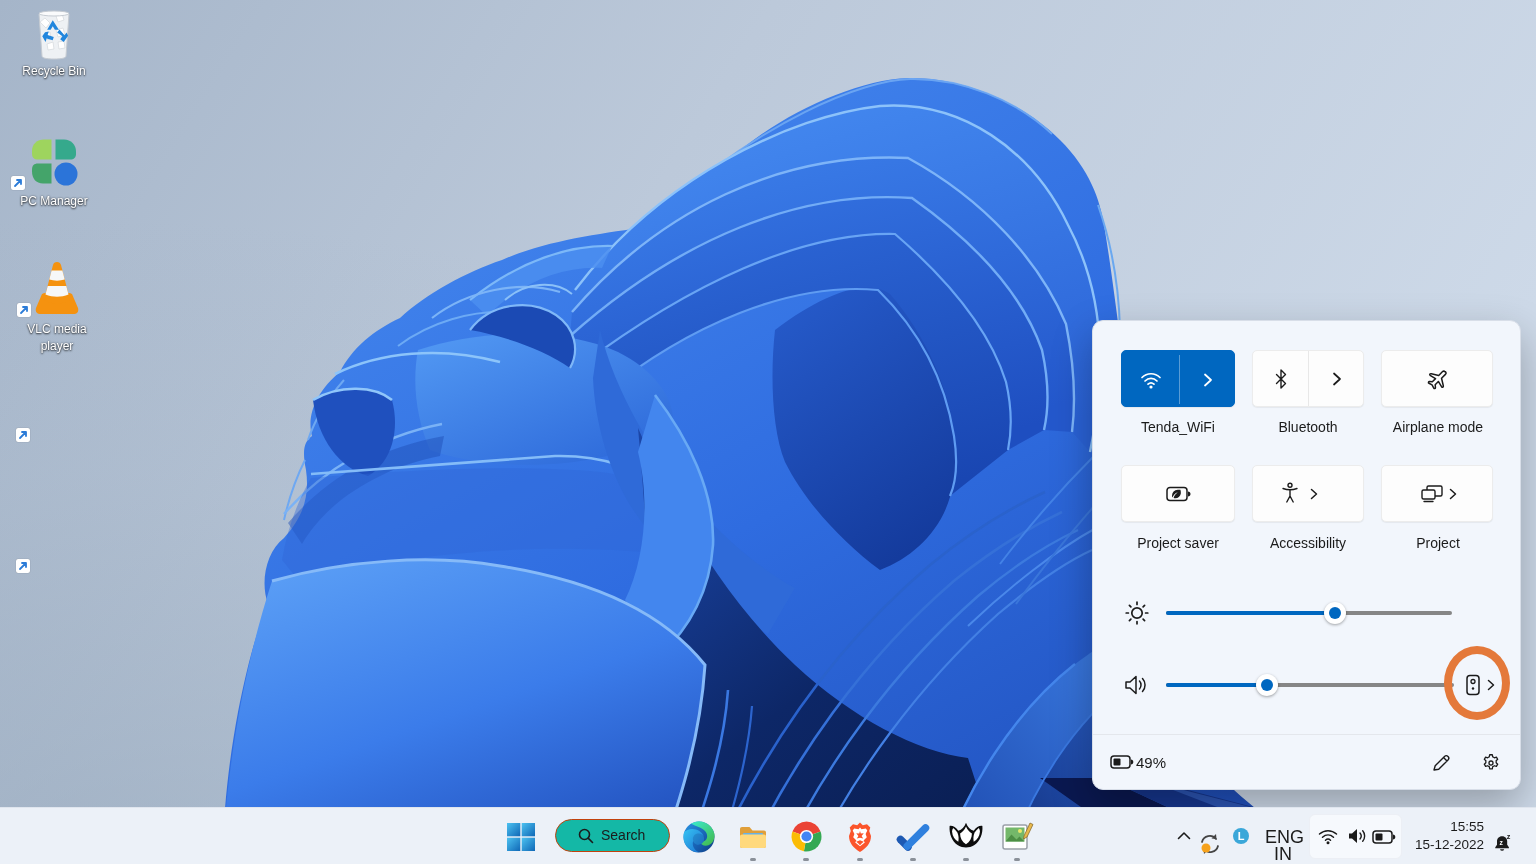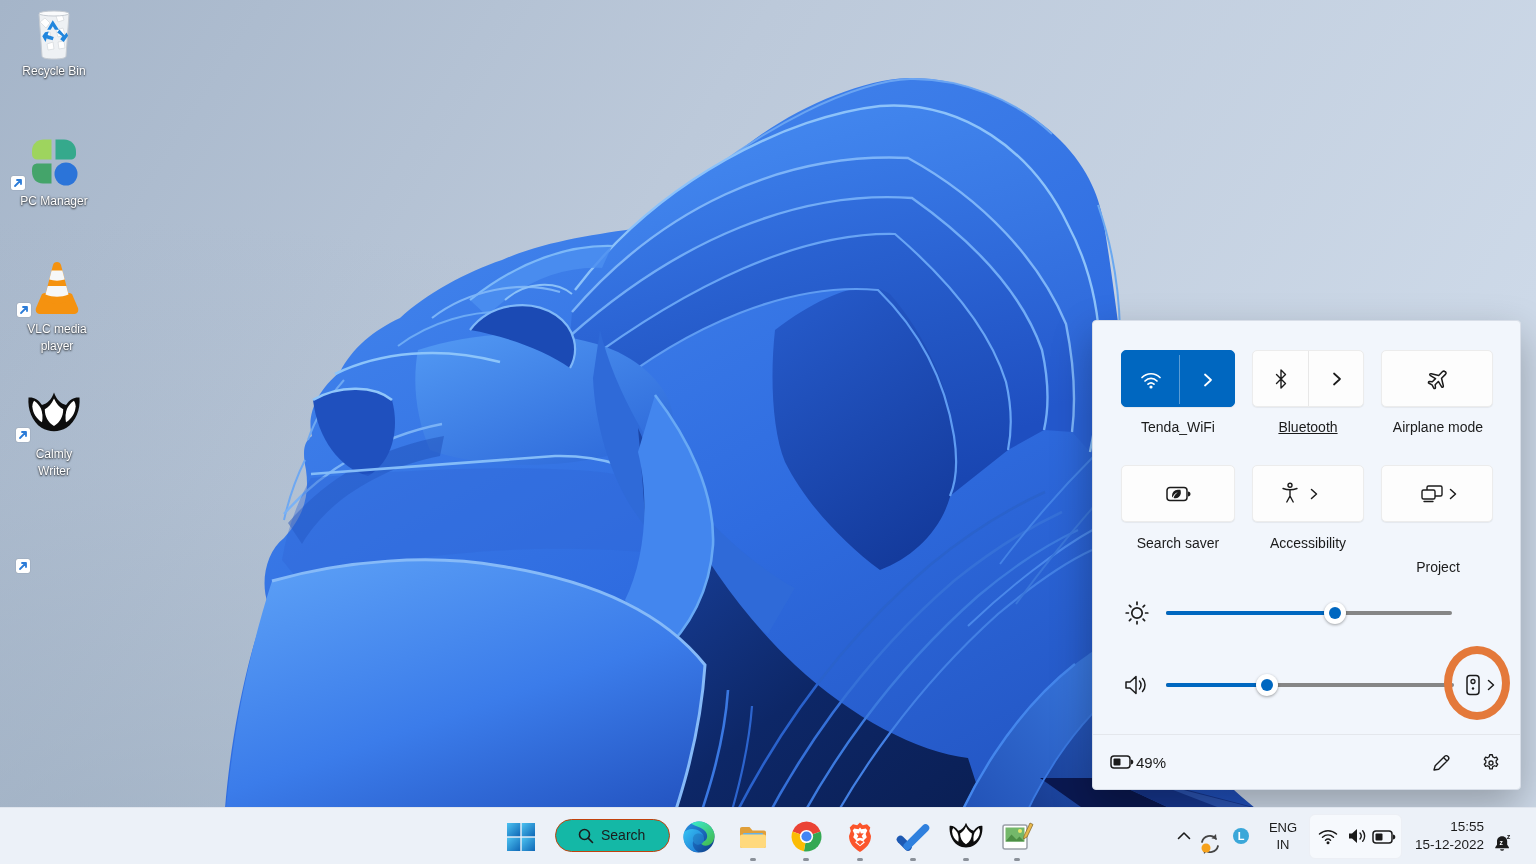--- a/index.html
+++ b/index.html
@@ -5,21 +5,21 @@
   * { margin:0; padding:0; box-sizing:border-box; }
   html,body { width:1536px; height:864px; overflow:hidden; font-family:"Liberation Sans", sans-serif; }
   #screen { position:relative; width:1536px; height:864px; overflow:hidden; }
   #wall { position:absolute; left:0; top:0; }
   .dicon { position:absolute; width:90px; text-align:center;padding-left:20px; }
   .dicon .lbl { color:#fff; font-size:12px; line-height:16.5px; text-shadow:0 1px 2px rgba(0,0,0,.75), 0 0 2px rgba(0,0,0,.5); margin-top:3px; }
   .shortcut { position:absolute; width:14px; height:14px; background:#fff; border-radius:2px; box-shadow:0 0 1px rgba(0,0,0,.4); }
   .shortcut svg { position:absolute; left:1px; top:1px; }
 
   
-  #qs { position:absolute; left:1092px; top:320px; width:429px; height:470px; background:#f2f6fc; border:1px solid #d8dee8; border-radius:4px; box-shadow:0 16px 40px rgba(0,0,0,.28); }
+  #qs { position:absolute; left:1092px; top:320px; width:429px; height:470px; background:#f2f6fc; border:1px solid #d8dee8; border-radius:11px; box-shadow:0 16px 40px rgba(0,0,0,.28); }
   .qbtn { position:absolute; height:57px; background:#fdfdfd; border:1px solid #ececec; border-radius:5px; box-shadow:0 1px 1px rgba(0,0,0,.06); }
   .qlabel { position:absolute; width:140px; text-align:center; font-size:14px; color:#1b1b1b; }
 </style>
 </head>
 <body>
 <div id="screen">
   <svg id="wall" width="1536" height="864" viewBox="0 0 1536 864">
     <defs>
       <linearGradient id="bg" x1="0" y1="0" x2="1" y2="0.35">
         <stop offset="0" stop-color="#a5b5c9"></stop>
@@ -177,29 +177,20 @@
   </div>
   <div class="dicon" style="left:2px; top:260px;">
     <svg width="50" height="58" viewBox="0 0 50 58" style="display:block;margin:0 auto;">
       <path d="M4 48 L10 34 C10 34 13 32 25 32 C37 32 40 34 40 34 L46 48 C47 52 45 54 41 54 L9 54 C5 54 3 52 4 48 Z" fill="#f5920f"></path>
       <path d="M25 2 C27 2 28.5 3 29 5 L38 40 C34 42.5 29.8 43.5 25 43.5 C20.2 43.5 16 42.5 12 40 L21 5 C21.5 3 23 2 25 2 Z" fill="#f5920f"></path>
       <path d="M19.6 10.5 L30.4 10.5 L32.7 19.5 C28 21 22 21 17.3 19.5 Z" fill="#f6f7f8"></path>
       <path d="M15.7 26 L34.3 26 L36.5 34.5 C29 37.5 21 37.5 13.5 34.5 Z" fill="#f6f7f8"></path>
     </svg>
     <div class="lbl">VLC media<br>player</div>
   </div>
-  <div class="dicon" style="left:-1px; top:390px;">
-    <svg width="56" height="48" viewBox="0 0 56 48" style="display:block;margin:0 auto;">
-      <path d="M28 2.5 C30.5 9.5 34.5 13.5 40 15 C44 9 48.5 7 53.5 7.5 C54.5 19.5 50 31.5 40.5 37.8 C33 42.3 23 42.3 15.5 37.8 C6 31.5 1.5 19.5 2.5 7.5 C7.5 7 12 9 16 15 C21.5 13.5 25.5 9.5 28 2.5 Z" fill="#0d0d0d"></path>
-      <path d="M28 8.5 C30.5 14 33.5 17.3 37.2 19.3 C37.2 26.5 34 32.5 28 36 C22 32.5 18.8 26.5 18.8 19.3 C22.5 17.3 25.5 14 28 8.5 Z" fill="#fff"></path>
-      <path d="M14.8 18.2 C16.5 22.5 17 27.5 16 32.3 C10.5 28.8 7 23.5 6.3 16.5 C6.5 13.8 7.2 12 8.2 10.8 C10.8 12.8 13 15.2 14.8 18.2 Z" fill="#fff"></path>
-      <path d="M41.2 18.2 C39.5 22.5 39 27.5 40 32.3 C45.5 28.8 49 23.5 49.7 16.5 C49.5 13.8 48.8 12 47.8 10.8 C45.2 12.8 43 15.2 41.2 18.2 Z" fill="#fff"></path>
-    </svg>
-    <div class="lbl" style="margin-top:8px;">Calmly Writer</div>
-  </div>
 
   <div class="shortcut" style="left:11px; top:176px;">
       <svg width="12" height="12" viewBox="0 0 12 12">
         <path d="M3 9 L9 3 M5 3 L9 3 L9 7" fill="none" stroke="#2c7cd8" stroke-width="1.8" stroke-linecap="round" stroke-linejoin="round"></path>
       </svg>
     </div>
   <div class="shortcut" style="left:17px; top:303px;">
       <svg width="12" height="12" viewBox="0 0 12 12">
         <path d="M3 9 L9 3 M5 3 L9 3 L9 7" fill="none" stroke="#2c7cd8" stroke-width="1.8" stroke-linecap="round" stroke-linejoin="round"></path>
       </svg>
@@ -239,21 +230,21 @@
       <svg width="12" height="14" viewBox="0 0 12 14" style="position:absolute; left:78px; top:21px;">
           <path d="M3 1.5 L9 7 L3 12.5" fill="none" stroke="#1b1b1b" stroke-width="1.7" stroke-linecap="round" stroke-linejoin="round"></path>
         </svg>
     </div>
     <div class="qbtn" style="left:288px; top:29px; width:112px;">
       <svg width="26" height="24" viewBox="0 0 26 24" style="position:absolute; left:43px; top:16px;">
         <path d="M12 2.5 c1 -1.5 3 -1 3 1 l0 5.5 6.5 4 c1 0.6 1 2 -0.3 2 l-6.2 -1.5 0 4.5 2.2 1.8 c0.8 0.7 0.3 1.9 -0.8 1.6 l-3.4 -1 -3.4 1 c-1.1 0.3 -1.6 -0.9 -0.8 -1.6 l2.2 -1.8 0 -4.5 -6.2 1.5 c-1.3 0 -1.3 -1.4 -0.3 -2 l6.5 -4 0 -5.5 c0 -1.2 0.8 -1.7 1.5 -1.5 z" fill="none" stroke="#1b1b1b" stroke-width="1.5" stroke-linejoin="round" transform="rotate(45 13 12)"></path>
       </svg>
     </div>
     <div class="qlabel" style="left:15px; top:98px;">Tenda_WiFi</div>
-    <div class="qlabel" style="left:145px; top:98px;text-decoration:underline;">Bluetooth</div>
+    <div class="qlabel" style="left:145px; top:98px;">Bluetooth</div>
     <div class="qlabel" style="left:275px; top:98px;">Airplane mode</div>
 
     <div class="qbtn" style="left:28px; top:144px; width:114px;">
       <svg width="26" height="20" viewBox="0 0 26 20" style="position:absolute; left:44px; top:18px;">
         <rect x="1" y="3.5" width="20" height="13" rx="3" fill="none" stroke="#1b1b1b" stroke-width="1.5"></rect>
         <path d="M22 7.5 l0 5 c1.5 0 2.5 -1 2.5 -2.5 c0 -1.5 -1 -2.5 -2.5 -2.5 z" fill="#1b1b1b"></path>
         <path d="M11.8 5.8 c-3.6 0.4 -5.6 2.6 -5.8 5.6 c0 0.8 0.2 1.6 0.6 2.2 c0.8 -2.6 2.6 -4.6 5.2 -5.4 c-2 1.4 -3.6 3.4 -4.2 5.8 c3.2 1 6.6 -0.8 7.2 -4.2 c0.2 -1.4 0 -2.8 -0.4 -4 z" fill="#1b1b1b"></path>
       </svg>
     </div>
     <div class="qbtn" style="left:159px; top:144px; width:112px;">
@@ -268,23 +259,23 @@
     <div class="qbtn" style="left:288px; top:144px; width:112px;">
       <svg width="24" height="20" viewBox="0 0 24 20" style="position:absolute; left:38px; top:18px;">
         <rect x="7" y="2" width="15" height="10" rx="1.5" fill="none" stroke="#1b1b1b" stroke-width="1.4"></rect>
         <rect x="2" y="6" width="13" height="9" rx="1.5" fill="#fdfdfd" stroke="#1b1b1b" stroke-width="1.4"></rect>
         <path d="M4 17.5 l9 0" stroke="#1b1b1b" stroke-width="1.4" stroke-linecap="round"></path>
       </svg>
       <svg width="10" height="12" viewBox="0 0 10 12" style="position:absolute; left:66px; top:22px;">
           <path d="M2.5 1.5 L7.5 6 L2.5 10.5" fill="none" stroke="#1b1b1b" stroke-width="1.5" stroke-linecap="round" stroke-linejoin="round"></path>
         </svg>
     </div>
-    <div class="qlabel" style="left:15px; top:214px;">Search saver</div>
+    <div class="qlabel" style="left:15px; top:214px;">Project saver</div>
     <div class="qlabel" style="left:145px; top:214px;">Accessibility</div>
-    <div class="qlabel" style="left:275px; top:214px;margin-top:24px;">Project</div>
+    <div class="qlabel" style="left:275px; top:214px;">Project</div>
 
     <svg width="26" height="26" viewBox="0 0 26 26" style="position:absolute; left:31px; top:279px;">
       <circle cx="13" cy="13" r="5.2" fill="none" stroke="#1b1b1b" stroke-width="1.7"></circle>
       <g stroke="#1b1b1b" stroke-width="1.7" stroke-linecap="round">
         <path d="M13 2.2 L13 4.4 M13 21.6 L13 23.8 M2.2 13 L4.4 13 M21.6 13 L23.8 13 M5.4 5.4 L6.9 6.9 M19.1 19.1 L20.6 20.6 M20.6 5.4 L19.1 6.9 M6.9 19.1 L5.4 20.6"></path>
       </g>
     </svg>
     <div style="position:absolute; left:73px; top:290px; width:286px; height:4px; border-radius:2px; background:#868686;"></div>
     <div style="position:absolute; left:73px; top:290px; width:170px; height:4px; border-radius:2px; background:#0067c0;"></div>
     <div style="position:absolute; left:231px; top:281px; width:22px; height:22px; border-radius:50%; background:#fff; box-shadow:0 1px 3px rgba(0,0,0,.35);"></div>
@@ -422,21 +413,21 @@
     <svg width="14" height="10" viewBox="0 0 14 10" style="position:absolute; left:1177px; top:23px;">
         <path d="M1.5 7.5 L7 2 L12.5 7.5" fill="none" stroke="#1b1b1b" stroke-width="1.6" stroke-linecap="round" stroke-linejoin="round"></path>
       </svg>
     <svg width="24" height="24" viewBox="0 0 24 24" style="position:absolute; left:1198px; top:24px;">
       <path d="M4 10 a8 8 0 0 1 14 -3 M20 14 a8 8 0 0 1 -14 3" fill="none" stroke="#444" stroke-width="1.8" stroke-linecap="round"></path>
       <path d="M18 2 l0.5 5 -5 -0.5 z" fill="#444"></path>
       <path d="M6 22 l-0.5 -5 5 0.5 z" fill="#444"></path>
       <circle cx="8" cy="16" r="4.5" fill="#f6a21c"></circle>
     </svg>
     <div style="position:absolute; left:1233px; top:20px; width:16px; height:16px; border-radius:50%; background:#3aa7d9; color:#fff; font-size:11px; font-weight:bold; text-align:center; line-height:16px;">L</div>
-    <div style="position:absolute; left:1265px; top:11px; width:36px; text-align:center; font-size:13px; color:#1b1b1b; line-height:17px;">ENG<br>IN</div>
+    <div style="position:absolute; left:1265px; top:21px; width:36px; text-align:center; font-size:18px; color:#1b1b1b; line-height:17px;">ENG<br>IN</div>
     <div style="position:absolute; left:1309px; top:6px; width:93px; height:45px; background:#f6f9fd; border:1px solid #eceff5; border-radius:6px;"></div>
     <svg width="20" height="16" viewBox="0 0 20 16" style="position:absolute; left:1318px; top:21px;">
       <g fill="none" stroke="#1b1b1b" stroke-width="1.5" stroke-linecap="round">
         <path d="M1.5 5 C6.5 0.5 13.5 0.5 18.5 5"></path>
         <path d="M4.5 8.2 C7.8 5.2 12.2 5.2 15.5 8.2"></path>
         <path d="M7.5 11.2 C9 9.8 11 9.8 12.5 11.2"></path>
       </g>
       <circle cx="10" cy="13.8" r="1.5" fill="#1b1b1b"></circle>
     </svg>
     <svg width="20" height="18" viewBox="0 0 20 18" style="position:absolute; left:1347px; top:19px;">

